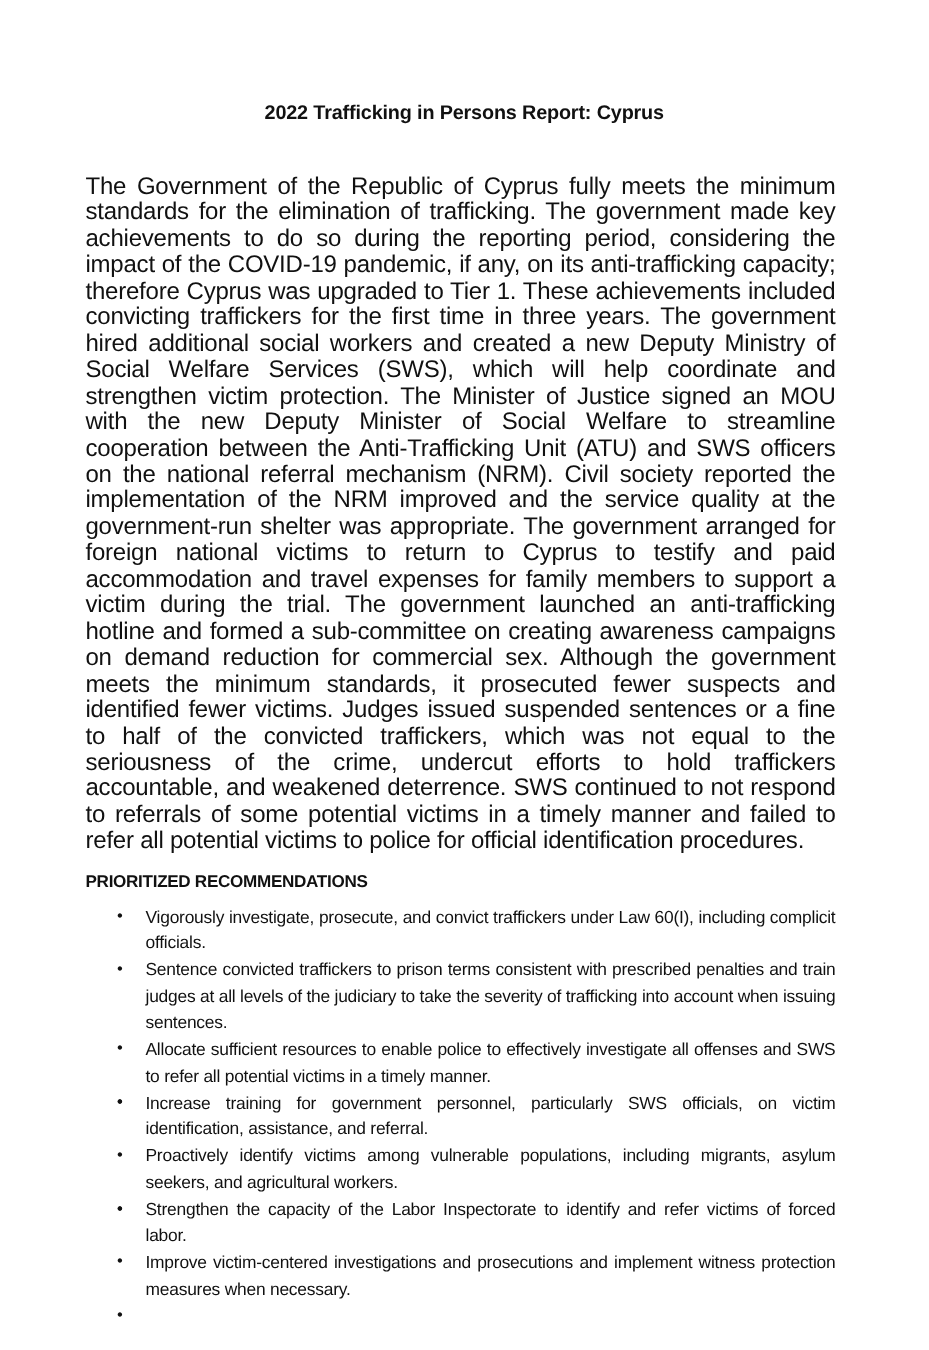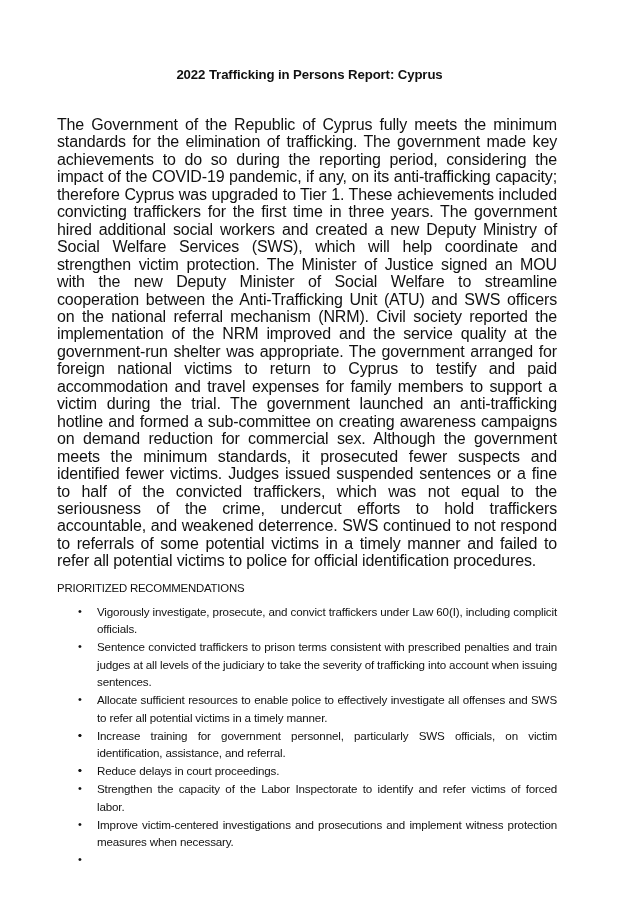--- a/index.html
+++ b/index.html
@@ -4,21 +4,21 @@
 <style>
   html, body { margin: 0; padding: 0; background: #ffffff; }
   body { width: 619px; height: 900px; position: relative; overflow: hidden;
          font-family: "Liberation Sans", "DejaVu Sans", sans-serif; color: #111; }
   .page { position: absolute; left: 0; top: 0; width: 619px; height: 900px; background: #fff; }
   .title { position: absolute; top: 67px; left: 0; width: 619px; text-align: center;
            font-weight: bold; font-size: 13.2px; letter-spacing: -0.1px; }
   .body { position: absolute; top: 116px; left: 57px; width: 500px; }
   .para { margin: 0; font-size: 16px; line-height: 17.45px; text-align: justify;
           letter-spacing: -0.15px; word-spacing: 0px; }
-  .heading { margin: 10px 0 6px 0; font-weight: normal; font-size: 11.4px; line-height: 17px; letter-spacing: -0.2px; }
+  .heading { margin: 10px 0 6px 0; font-weight: bold; font-size: 11.4px; line-height: 17px; letter-spacing: -0.2px; }
   ul.recs { list-style: none; margin: 0; padding: 0; }
   ul.recs li { position: relative; padding-left: 40px; font-size: 11.6px; line-height: 17.45px;
                text-align: justify; letter-spacing: -0.15px; margin-bottom: 0.6px; }
   .bullet { position: absolute; left: 21px; top: 0; font-size: 11px; }
 </style>
 </head>
 <body>
 
 <div class="page">
   <div class="title">2022 Trafficking in Persons Report: Cyprus</div>
@@ -27,20 +27,20 @@
     <p class="para">The Government of the Republic of Cyprus fully meets the minimum standards for the elimination of trafficking. The government made key achievements to do so during the reporting period, considering the impact of the COVID-19 pandemic, if any, on its anti-trafficking capacity; therefore Cyprus was upgraded to Tier 1. These achievements included convicting traffickers for the first time in three years. The government hired additional social workers and created a new Deputy Ministry of Social Welfare Services (SWS), which will help coordinate and strengthen victim protection. The Minister of Justice signed an MOU with the new Deputy Minister of Social Welfare to streamline cooperation between the Anti-Trafficking Unit (ATU) and SWS officers on the national referral mechanism (NRM). Civil society reported the implementation of the NRM improved and the service quality at the government-run shelter was appropriate. The government arranged for foreign national victims to return to Cyprus to testify and paid accommodation and travel expenses for family members to support a victim during the trial. The government launched an anti-trafficking hotline and formed a sub-committee on creating awareness campaigns on demand reduction for commercial sex. Although the government meets the minimum standards, it prosecuted fewer suspects and identified fewer victims. Judges issued suspended sentences or a fine to half of the convicted traffickers, which was not equal to the seriousness of the crime, undercut efforts to hold traffickers accountable, and weakened deterrence. SWS continued to not respond to referrals of some potential victims in a timely manner and failed to refer all potential victims to police for official identification procedures.</p>
 
     <div class="heading">PRIORITIZED RECOMMENDATIONS</div>
 
     <ul class="recs">
       <li><span class="bullet">•</span><span>Vigorously investigate, prosecute, and convict traffickers under Law 60(I), including complicit officials.</span></li>
       <li><span class="bullet">•</span><span>Sentence convicted traffickers to prison terms consistent with prescribed penalties and train judges at all levels of the judiciary to take the severity of trafficking into account when issuing sentences.</span></li>
       <li><span class="bullet">•</span><span>Allocate sufficient resources to enable police to effectively investigate all offenses and SWS to refer all potential victims in a timely manner.</span></li>
       <li><span class="bullet">•</span></li>
       <li><span class="bullet">•</span><span>Increase training for government personnel, particularly SWS officials, on victim identification, assistance, and referral.</span></li>
+      <li><span class="bullet">•</span><span>Proactively identify victims among vulnerable populations, including migrants, asylum seekers, and agricultural workers.</span></li>
       <li><span class="bullet">•</span></li>
-      <li><span class="bullet">•</span><span>Reduce delays in court proceedings.</span></li>
       <li><span class="bullet">•</span><span>Strengthen the capacity of the Labor Inspectorate to identify and refer victims of forced labor.</span></li>
       <li><span class="bullet">•</span><span>Improve victim-centered investigations and prosecutions and implement witness protection measures when necessary.</span></li>
       <li><span class="bullet">•</span></li>
     </ul>
   </div>
 </div>
 
 </body></html>

